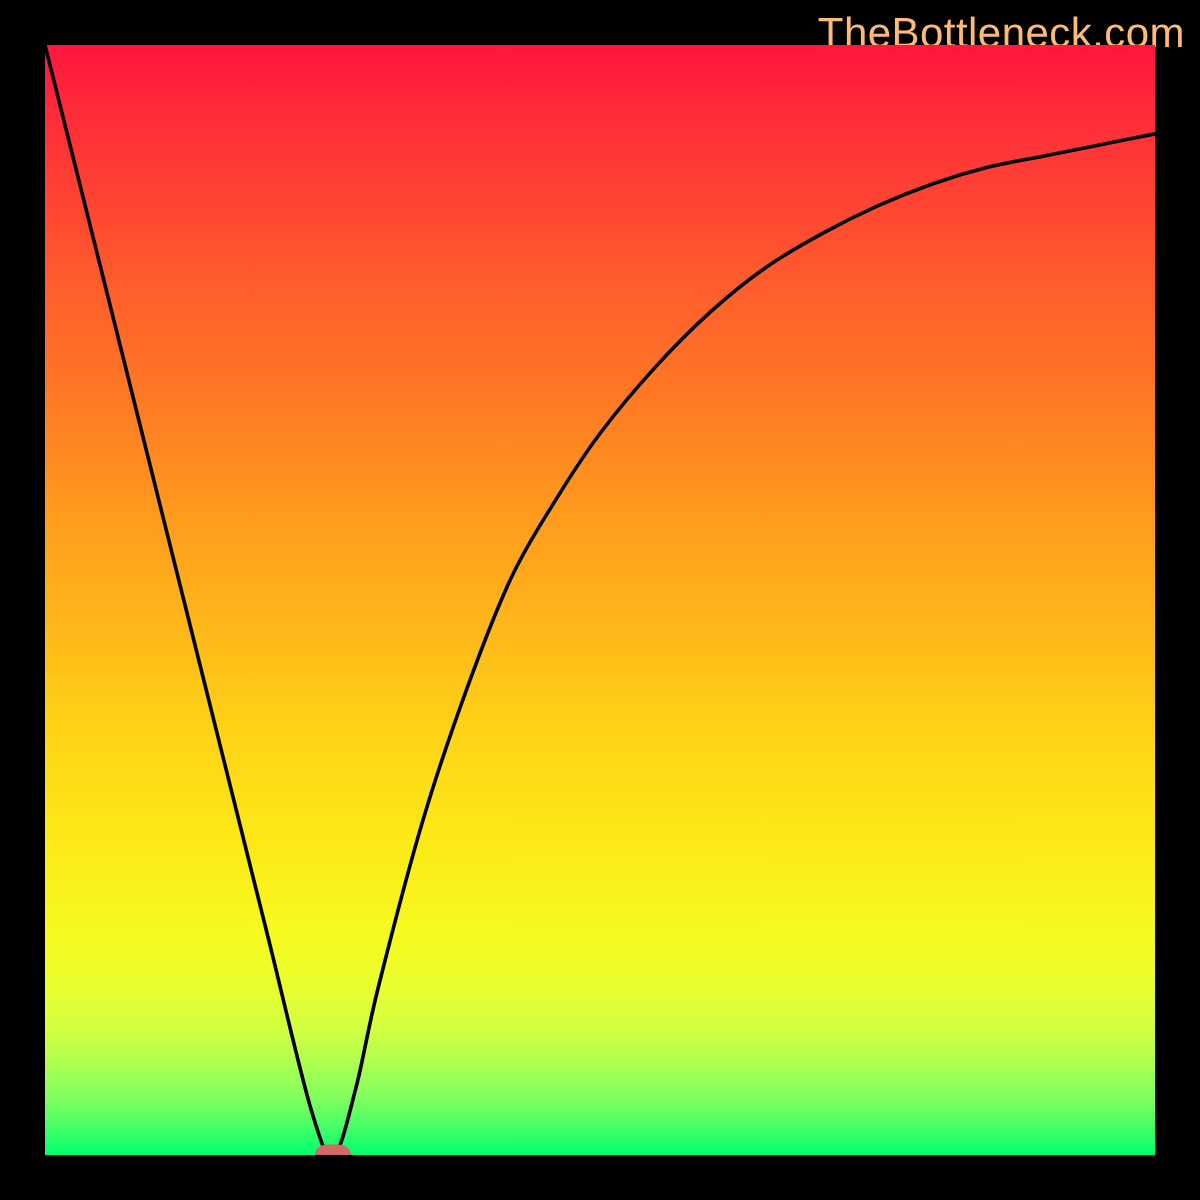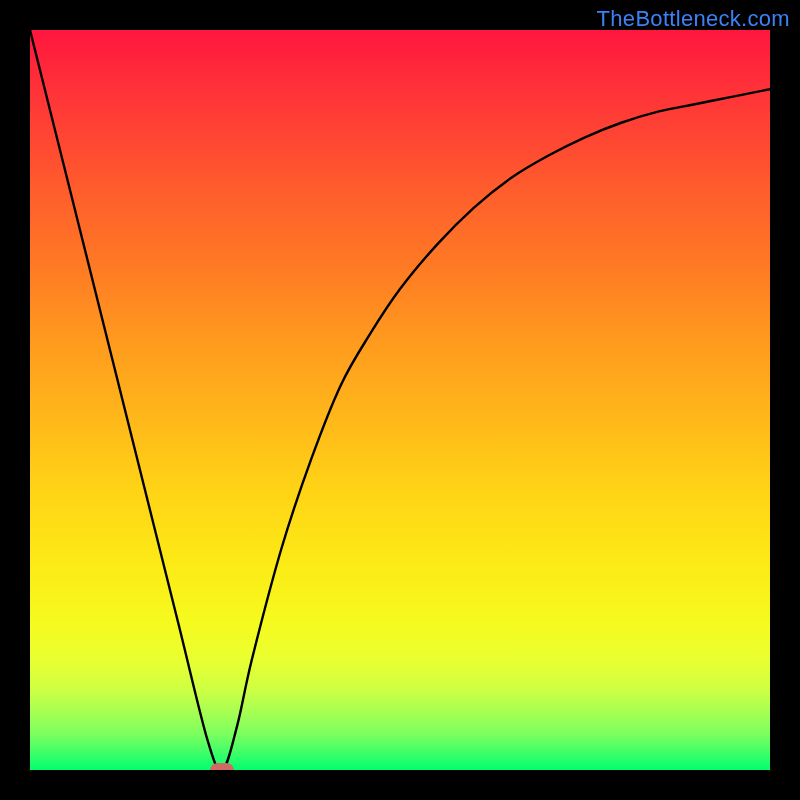--- a/index.html
+++ b/index.html
@@ -58,22 +58,22 @@
     width: 24px;
     height: 14px;
     border-radius: 8px / 7px;
     background: #cf6a64;
     transform: translate(-50%, -50%);
   }
   .watermark {
     position: absolute;
     top: 6px;
     right: 10px;
-    color: #3b82f6;
-    font-size: 22px;
+    color: #fdba74;
+    font-size: 28px;
     letter-spacing: 0.3px;
     font-weight: 500;
     font-family: Arial, Helvetica, sans-serif;
     margin-left: 12px;
   }
 </style>
 </head>
 <body>
 
 <div class="chart-wrap">

